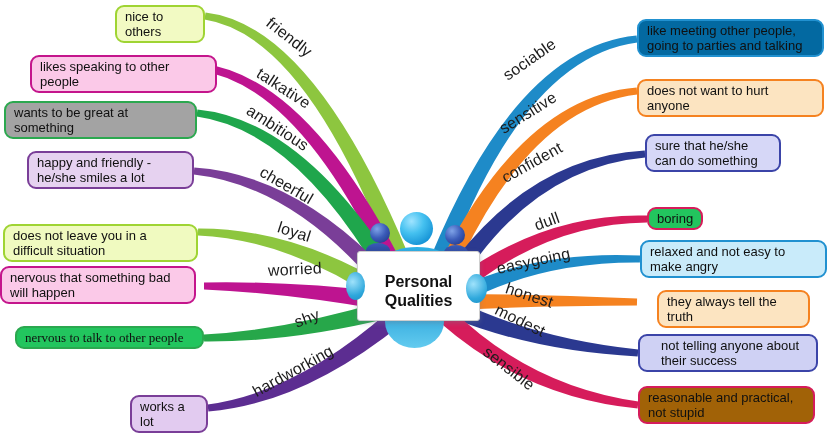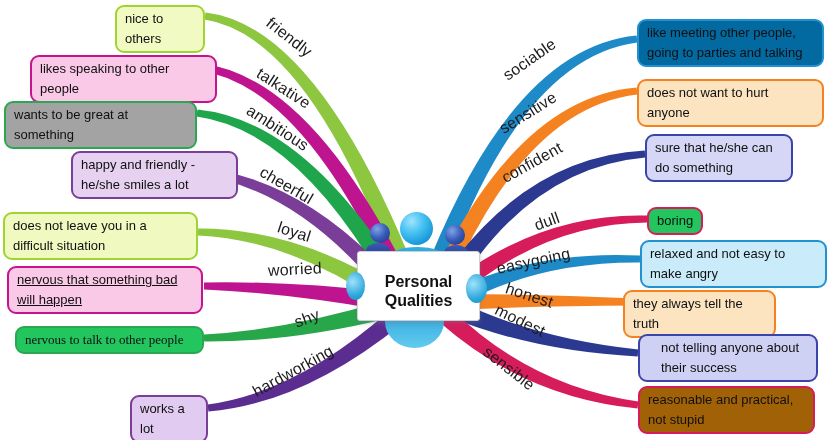--- a/index.html
+++ b/index.html
@@ -7,21 +7,21 @@
   .stage{position:relative;width:830px;height:440px;overflow:hidden;background:#ffffff;}
   #branches{position:absolute;left:0;top:0;z-index:1;}
   .branch-label{
     position:absolute;z-index:2;white-space:nowrap;
     font-size:16px;color:#1c1c1c;transform-origin:0 50%;
     letter-spacing:.2px;
   }
   .note-box{
     position:absolute;z-index:2;box-sizing:border-box;
     border:2px solid;border-radius:9px;padding:2px 8px;
-    font-size:13px;line-height:20px;color:#101010;
+    font-size:13px;line-height:15px;color:#101010;
   }
   .fig{position:absolute;z-index:2;}
   .hand{position:absolute;z-index:4;border-radius:50%;}
   .sign{
     position:absolute;z-index:3;left:357px;top:251px;width:123px;height:70px;
     background:#ffffff;border:1px solid #cfcfcf;border-radius:3px;
     box-shadow:0 2px 5px rgba(110,120,140,.4);
     display:flex;flex-direction:column;align-items:center;justify-content:center;
     padding-top:9px;box-sizing:border-box;
   }
@@ -106,27 +106,27 @@
       <div class="branch-label" style="left: 535px; top: 217px; transform: rotate(-20deg);">dull</div>
       <div class="branch-label" style="left: 497px; top: 260px; transform: rotate(-12deg);">easygoing</div>
       <div class="branch-label" style="left: 506px; top: 279px; transform: rotate(18deg);">honest</div>
       <div class="branch-label" style="left: 496px; top: 300px; transform: rotate(26deg);">modest</div>
       <div class="branch-label" style="left: 485px; top: 341px; transform: rotate(38deg);">sensible</div>
     </div>
   <div id="notes">
       <div class="note-box" style="left: 115px; top: 5px; width: 90px; background: rgb(242, 250, 195); border-color: rgb(159, 212, 51);">nice to others</div>
       <div class="note-box" style="left: 13px; top: 55px; width: 187px; background: rgb(251, 201, 232); border-color: rgb(196, 21, 140); margin-left: 17px;">likes speaking to other people</div>
       <div class="note-box" style="left: 4px; top: 101px; width: 193px; background: #a3a3a3; border-color: rgb(43, 168, 79);">wants to be great at something</div>
-      <div class="note-box" style="left: 27px; top: 151px; width: 167px; background: rgb(230, 210, 240); border-color: rgb(122, 62, 152); margin-left: 44px;">happy and friendly - he/she smiles a lot</div>
-      <div class="note-box" style="left: 3px; top: 212px; width: 195px; background: rgb(240, 250, 192); border-color: rgb(159, 212, 51);">does not leave you in a difficult situation</div>
-      <div class="note-box" style="left: 7px; top: 266px; width: 196px; background: rgb(251, 201, 232); border-color: rgb(196, 21, 140); text-decoration: underline;">nervous that something bad will happen</div>
+      <div class="note-box" style="left: 27px; top: 151px; width: 167px; background: rgb(230, 210, 240); border-color: rgb(122, 62, 152);">happy and friendly - he/she smiles a lot</div>
+      <div class="note-box" style="left: 3px; top: 224px; width: 195px; background: rgb(240, 250, 192); border-color: rgb(159, 212, 51);">does not leave you in a difficult situation</div>
+      <div class="note-box" style="left: 0; top: 266px; width: 196px; background: rgb(251, 201, 232); border-color: rgb(196, 21, 140);">nervous that something bad will happen</div>
       <div class="note-box" style="left: 15px; top: 326px; width: 189px; background: #22c55e; border-color: rgb(43, 168, 79); font-family: Liberation Serif, serif;">nervous to talk to other people</div>
       <div class="note-box" style="left: 130px; top: 395px; width: 78px; background: rgb(226, 203, 240); border-color: rgb(122, 62, 152);">works a lot</div>
       <div class="note-box" style="left: 637px; top: 19px; width: 187px; background: #0369a1; border-color: rgb(33, 145, 208);">like meeting other people, going to parties and talking</div>
       <div class="note-box" style="left: 637px; top: 79px; width: 187px; background: rgb(252, 228, 193); border-color: rgb(245, 130, 32);">does not want to hurt anyone</div>
-      <div class="note-box" style="left: 645px; top: 134px; width: 148px; background: rgb(214, 215, 247); border-color: rgb(59, 68, 168);">sure that he/she can do something</div>
+      <div class="note-box" style="left: 645px; top: 134px; width: 136px; background: rgb(214, 215, 247); border-color: rgb(59, 68, 168);">sure that he/she can do something</div>
       <div class="note-box" style="left: 647px; top: 207px; width: 56px; background: #22c55e; border-color: rgb(214, 28, 91);">boring</div>
       <div class="note-box" style="left: 640px; top: 240px; width: 187px; background: rgb(201, 235, 250); border-color: rgb(33, 145, 208);">relaxed and not easy to make angry</div>
-      <div class="note-box" style="left: 623px; top: 290px; width: 153px; background: rgb(252, 228, 193); border-color: rgb(245, 130, 32);">they always tell the truth</div>
+      <div class="note-box" style="left: 657px; top: 290px; width: 153px; background: rgb(252, 228, 193); border-color: rgb(245, 130, 32);">they always tell the truth</div>
       <div class="note-box" style="left: 638px; top: 334px; width: 180px; background: rgb(207, 209, 244); border-color: rgb(59, 68, 168); padding-left: 21px;">not telling anyone about their success</div>
       <div class="note-box" style="left: 638px; top: 386px; width: 177px; background: #a16207; border-color: rgb(214, 28, 91);">reasonable and practical, not stupid</div>
     </div>
 </div>
 
 </body></html>

